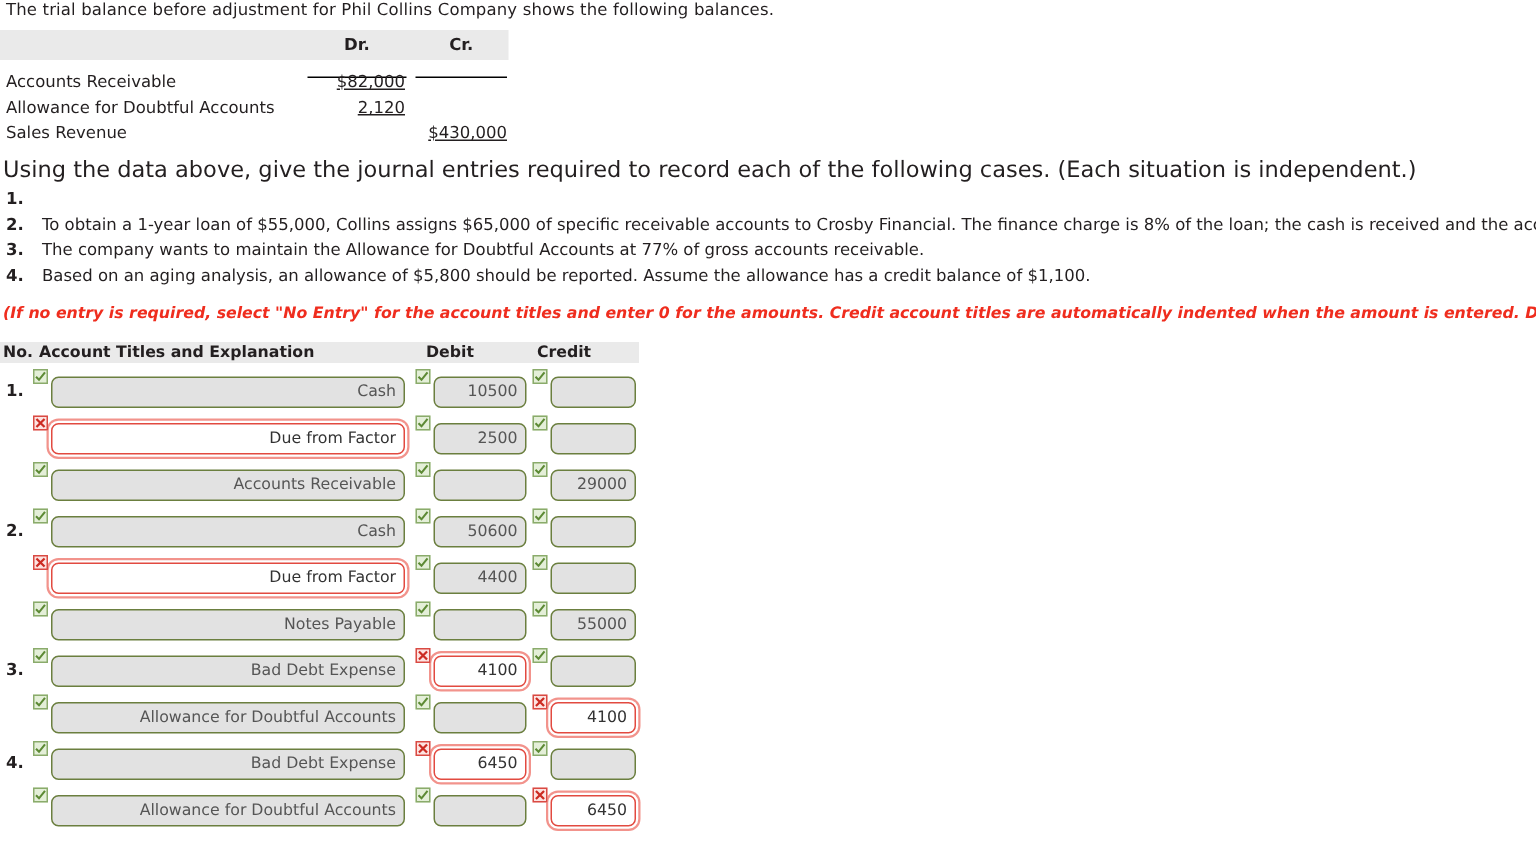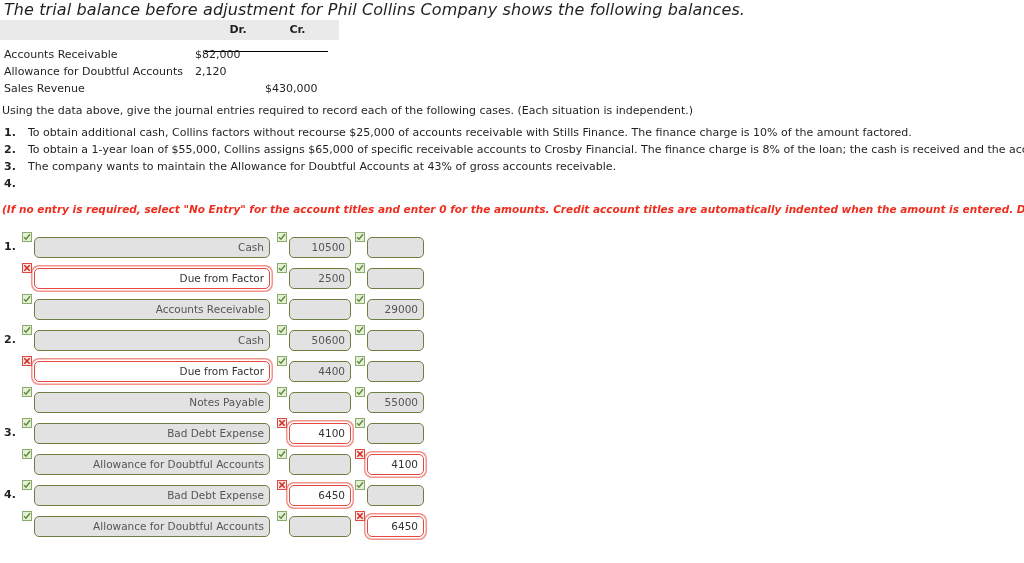--- a/index.html
+++ b/index.html
@@ -15,24 +15,23 @@
     color: #231f20;
     overflow: hidden;
     position: relative;
   }
 
   
   .intro-line {
     position: absolute;
     left: 4px;
     top: 0;
-    font-size: 16px;
+    font-size: 11px;
     letter-spacing: .1px;
     white-space: nowrap;
-    font-style: italic;
   }
 
   
   .tb-wrap {
     position: absolute;
     left: 0;
     top: 20px;
     width: 339px;
   }
   .tb-head {
@@ -43,48 +42,49 @@
   .tb-head .hcell {
     position: absolute;
     top: 3px;
     font-weight: bold;
     font-size: 11px;
     text-align: center;
     border-bottom: 1.5px solid #000;
     padding-bottom: 15px;
   }
   .tb-head .hcell.dr { left: 205px; width: 66px; }
-  .tb-head .hcell.cr { left: 267px; width: 61px; }
+  .tb-head .hcell.cr { left: 277px; width: 61px; }
 
   .tb-row {
     position: relative;
     height: 17px;
   }
   .tb-row .label {
     position: absolute;
     left: 4px;
     top: 3px;
     white-space: nowrap;
   }
   .tb-row .num {
     position: absolute;
     top: 3px;
-    text-align: left;
-    white-space: nowrap;
+    text-align: right;
+    white-space: nowrap;
+    text-decoration: underline;
   }
   .tb-row .num.dr { left: 195px; width: 75px; }
   .tb-row .num.cr { left: 265px; width: 73px; }
   .tb-spacer { height: 5px; }
 
   
   .using-line {
     position: absolute;
     left: 2px;
     top: 104px;
-    font-size: 11px;
+    font-size: 15px;
     white-space: nowrap;
   }
   .case-list {
     position: absolute;
     left: 0;
     top: 126px;
     width: 1024px;
   }
   .case-item {
     position: relative;
@@ -236,38 +236,44 @@
     <div class="num dr"></div>
     <div class="num cr">$430,000</div>
   </div>
 </div>
 
 <div class="using-line">Using the data above, give the journal entries required to record each of the following cases. (Each situation is independent.)</div>
 
 <div class="case-list">
   <div class="case-item">
     <span class="case-no">1.</span>
-    <span class="case-text">To obtain additional cash, Collins factors without recourse $25,000 of accounts receivable with Stills Finance. The finance charge is 10% of the amount factored.</span>
   </div>
   <div class="case-item">
     <span class="case-no">2.</span>
     <span class="case-text">To obtain a 1-year loan of $55,000, Collins assigns $65,000 of specific receivable accounts to Crosby Financial. The finance charge is 8% of the loan; the cash is received and the accounts turned over to Crosby Financial.</span>
   </div>
   <div class="case-item">
     <span class="case-no">3.</span>
-    <span class="case-text">The company wants to maintain the Allowance for Doubtful Accounts at 43% of gross accounts receivable.</span>
+    <span class="case-text">The company wants to maintain the Allowance for Doubtful Accounts at 77% of gross accounts receivable.</span>
   </div>
   <div class="case-item">
     <span class="case-no">4.</span>
+    <span class="case-text">Based on an aging analysis, an allowance of $5,800 should be reported. Assume the allowance has a credit balance of $1,100.</span>
   </div>
 </div>
 
 <div class="red-note">(If no entry is required, select "No Entry" for the account titles and enter 0 for the amounts. Credit account titles are automatically indented when the amount is entered. Do not indent manually.)</div>
 
 <div class="jt">
+  <div class="jt-head">
+    <span class="jh jh-no">No.</span>
+    <span class="jh jh-acct">Account Titles and Explanation</span>
+    <span class="jh jh-debit">Debit</span>
+    <span class="jh jh-credit">Credit</span>
+  </div>
   <div id="journal-rows">
       <div class="jrow">
         <span class="rownum">1.</span>
         <div class="field acct">
           <span class="vicon">
             <svg width="8" height="8" viewBox="0 0 8 8">
               <path d="M1 4.2 L3 6.2 L7 1.2" stroke="#5d8a35" stroke-width="1.4" fill="none"></path>
             </svg>
           </span>
           <div class="box">

